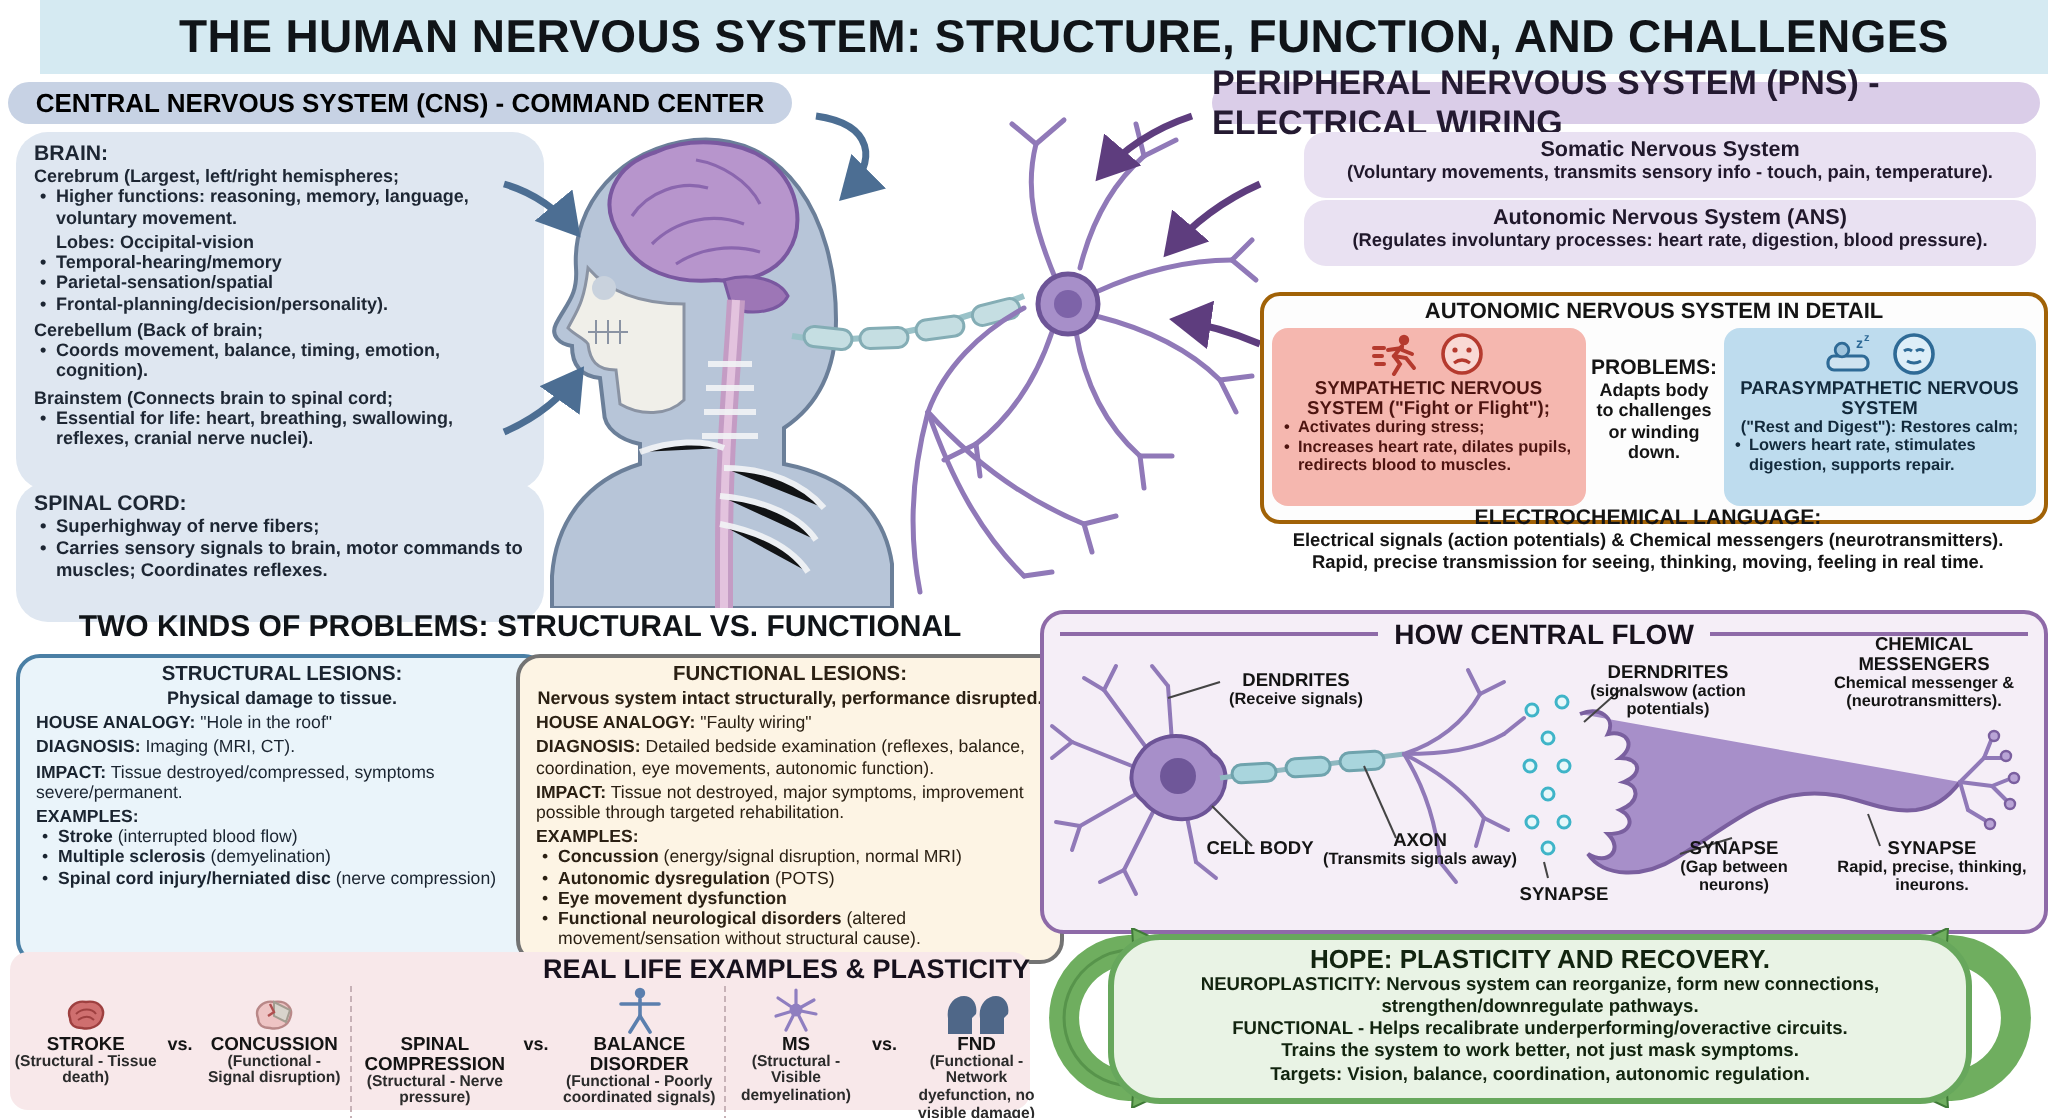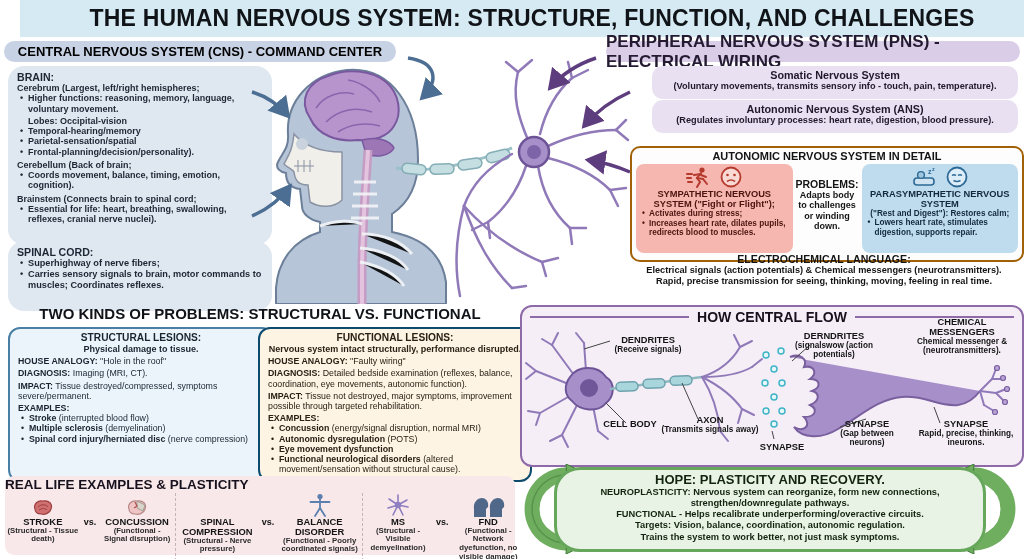--- a/index.html
+++ b/index.html
@@ -43,35 +43,35 @@
   .col-b{font-weight:bold;font-size:8.2px;line-height:1.12;padding-left:8px;position:relative;text-align:left;}
   .col-b::before{content:"•";position:absolute;left:1px;}
   
   .electro{left:628px;top:253px;width:392px;text-align:center;font-weight:bold;}
   .electro .h{font-size:10.6px;}
   .electro .l{font-size:9.2px;line-height:1.18;}
   
   .prob-head{left:5px;top:305px;width:510px;text-align:center;font-weight:bold;font-size:15px;color:#101418;}
   .lesion{border-radius:12px;padding:3px 8px;font-size:8.8px;line-height:1.16;color:#1a2430;}
   .struct{left:8px;top:327px;width:246px;height:145px;background:#eaf4fa;border:2px solid #4a7fa5;}
-  .func{left:258px;top:327px;width:254px;height:145px;background:#fdf4e4;border:2px solid #0c4a6e;color:#2b2013;}
+  .func{left:258px;top:327px;width:254px;height:145px;background:#fdf4e4;border:2px solid #737373;color:#2b2013;}
   .lesion .ti{text-align:center;font-weight:bold;font-size:10.2px;}
   .lesion .ts{text-align:center;font-weight:bold;font-size:9px;}
   .lesion .row{margin-top:2px;}
   .lesion b{font-weight:bold;}
   
   .signals{left:520px;top:305px;width:500px;height:158px;background:#f5eef7;border:2px solid #8e6aa8;border-radius:12px;}
   .sig-title{position:absolute;left:0;top:2px;width:100%;display:flex;align-items:center;font-weight:bold;font-size:14px;color:#17111d;}
   .sig-title::before,.sig-title::after{content:"";flex:1;border-top:2px solid #8e6aa8;margin:0 8px;}
   .sig-label{position:absolute;text-align:center;line-height:1.1;}
   .sig-label .t{font-weight:bold;font-size:9.3px;}
   .sig-label .s{font-weight:bold;font-size:8.2px;}
   
   .examples{left:5px;top:476px;width:510px;height:79px;background:#f8e8ea;border-radius:9px;}
-  .ex-title{text-align:left;font-weight:bold;font-size:13.5px;padding-top:1px;color:#17111d;}
+  .ex-title{text-align:right;font-weight:bold;font-size:13.5px;padding-top:1px;color:#17111d;}
   .ex-row{display:flex;margin-top:1px;}
   .ex-group{display:flex;justify-content:center;align-items:flex-start;gap:5px;padding:0 2px;}
   .ex-g1{width:166px;}
   .ex-g2{width:182px;border-left:1px dashed #c7b2b7;border-right:1px dashed #c7b2b7;}
   .ex-g3{width:158px;}
   .ex-col{display:flex;flex-direction:column;align-items:center;width:74px;}
   .ex-ic{height:24px;display:flex;align-items:flex-end;justify-content:center;}
   .ex-n{font-weight:bold;font-size:9.4px;text-align:center;line-height:1.05;}
   .ex-c{font-weight:bold;font-size:7.8px;text-align:center;line-height:1.1;color:#2b2b2b;}
   .ex-vs{font-weight:bold;font-size:9px;margin-top:24px;}
@@ -513,18 +513,18 @@
     <svg style="position:absolute;right:-2px;top:2px;transform:scaleX(-1);" width="78" height="90" viewBox="0 0 78 90">
       <path d="M62,14 A34,34 0 1 0 62,76" fill="none" stroke="#6fae5f" stroke-width="15"></path>
       <polygon points="48,0 78,14 50,30" fill="#6fae5f" stroke="#3f7a37" stroke-width="1"></polygon>
       <polygon points="50,60 78,76 48,90" fill="#6fae5f" stroke="#3f7a37" stroke-width="1"></polygon>
     </svg>
     <div class="hope-inner">
       <div class="h">HOPE: PLASTICITY AND RECOVERY.</div>
       <div class="l">NEUROPLASTICITY: Nervous system can reorganize, form new connections,</div>
       <div class="l">strengthen/downregulate pathways.</div>
       <div class="l">FUNCTIONAL - Helps recalibrate underperforming/overactive circuits.</div>
+      <div class="l">Trains the system to work better, not just mask symptoms.</div>
       <div class="l">Targets: Vision, balance, coordination, autonomic regulation.</div>
-      <div class="l">Trains the system to work better, not just mask symptoms.</div>
     </div>
   </div>
 
 </div>
 
 </body></html>

